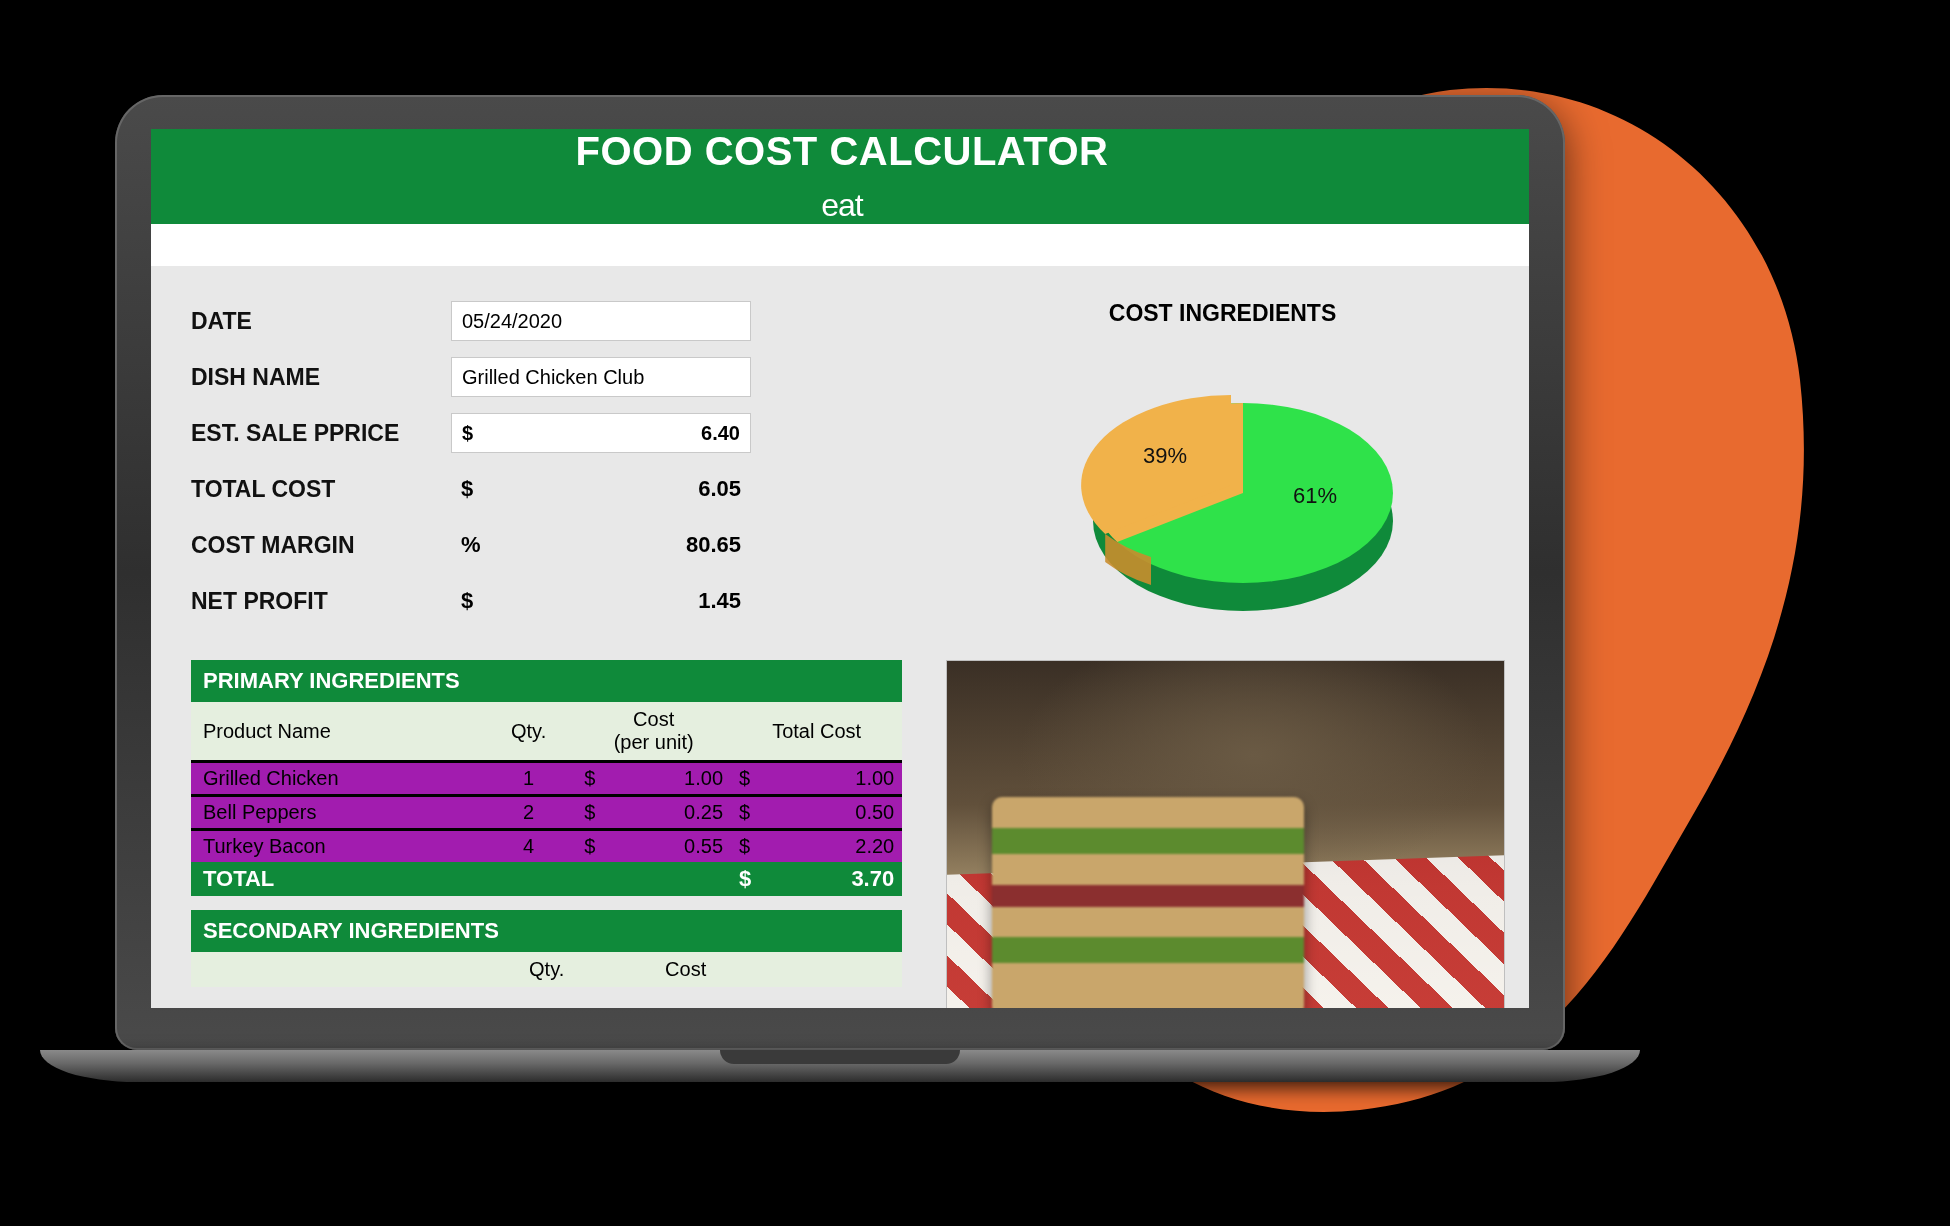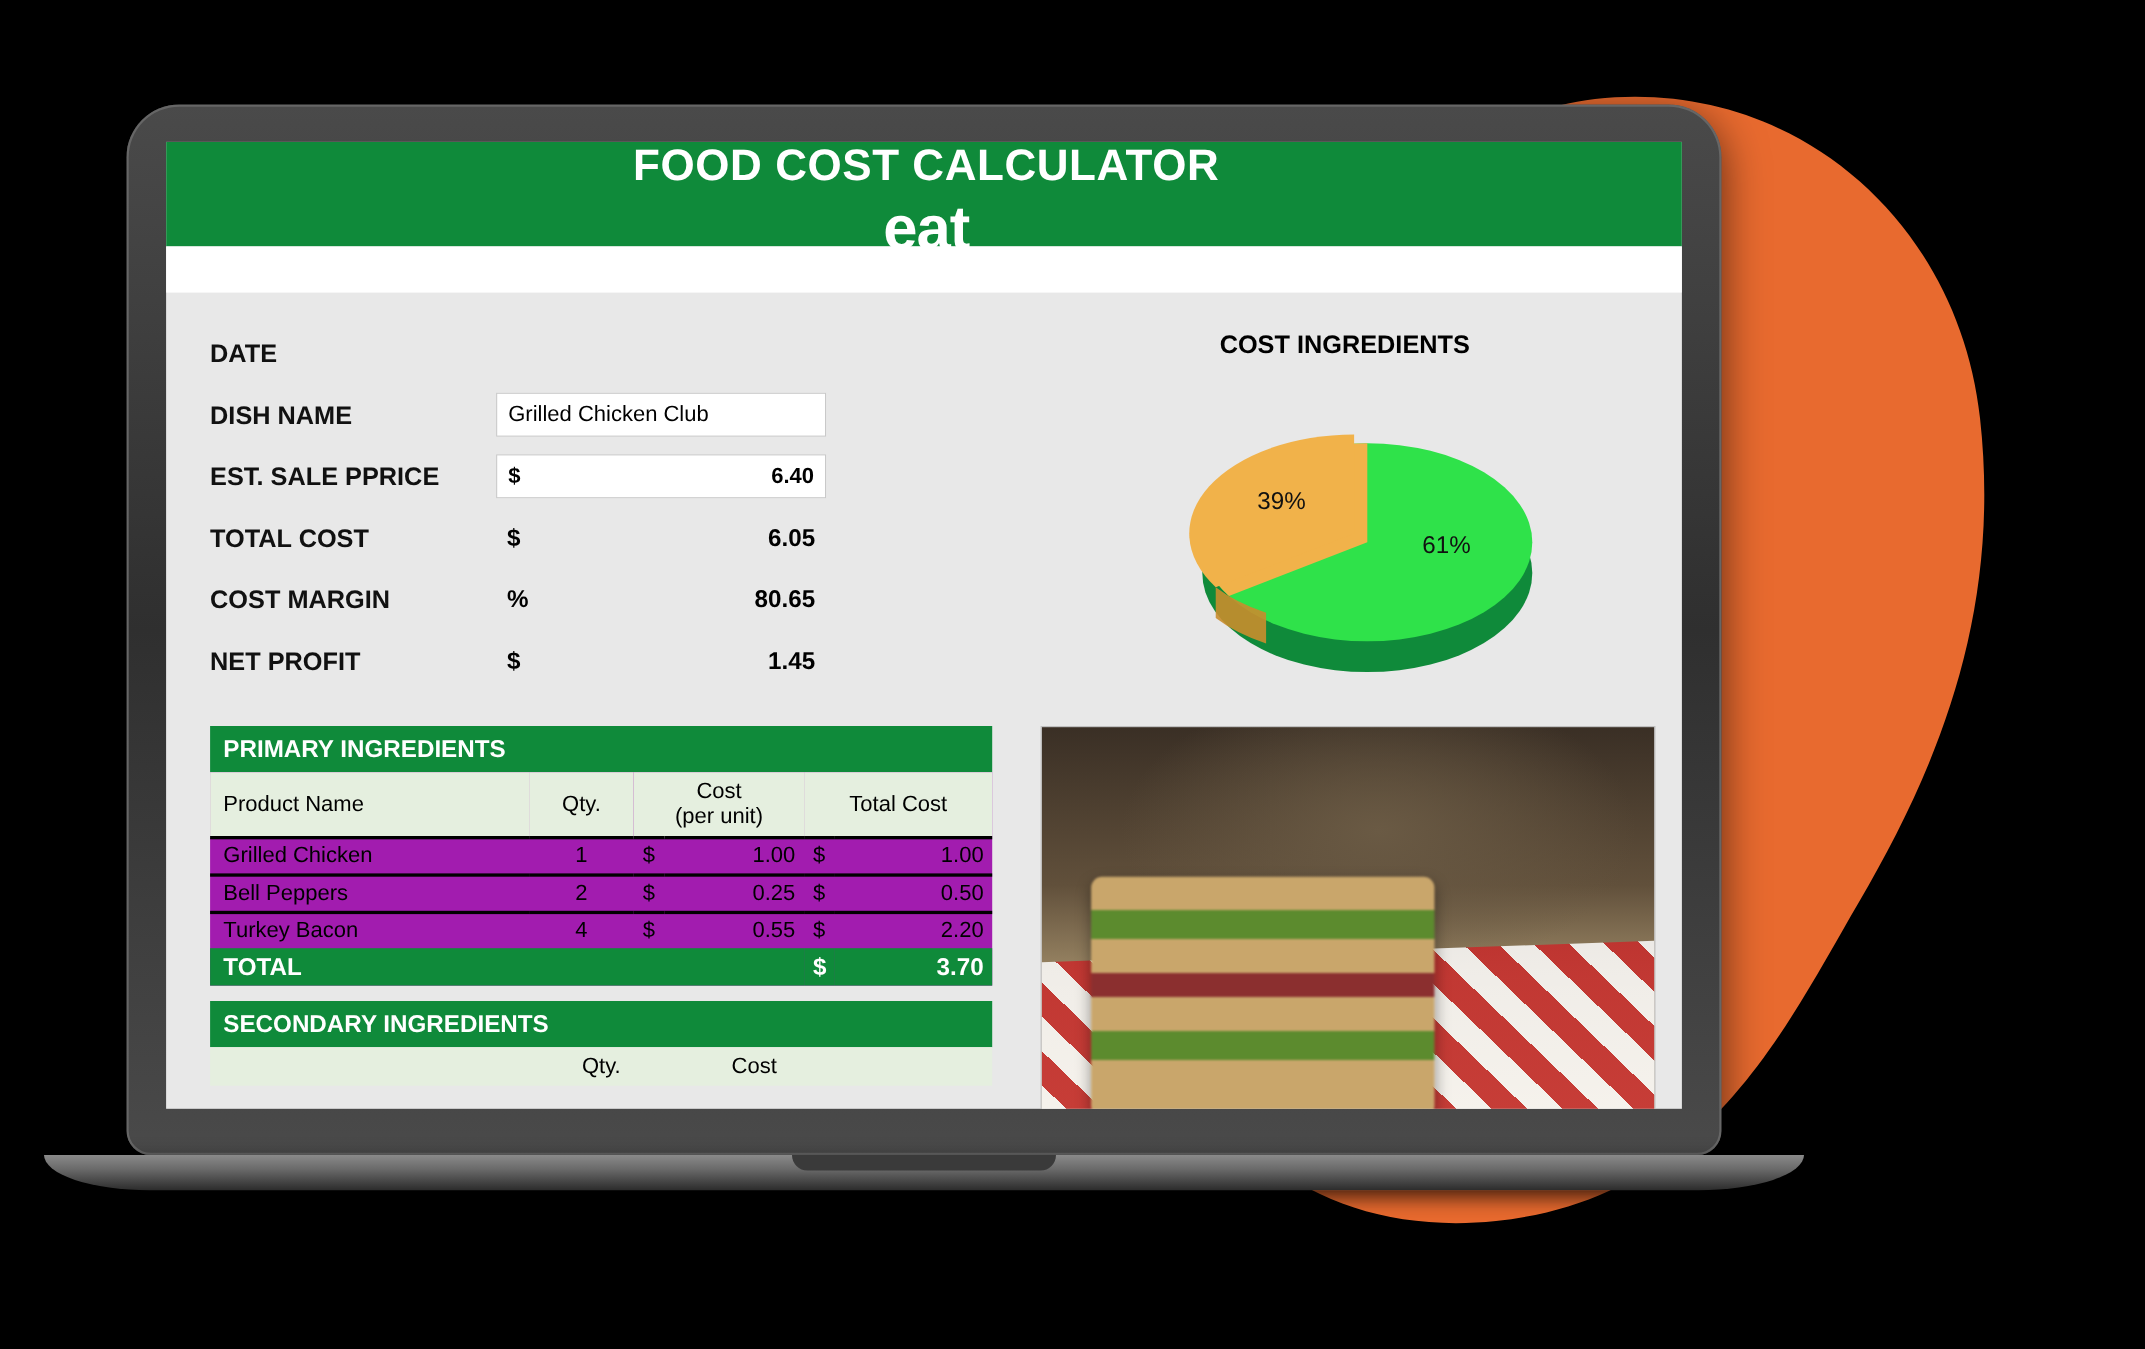--- a/index.html
+++ b/index.html
@@ -73,22 +73,22 @@
     justify-content: space-between;
     padding: 0 36px 0 40px;
     flex-direction: column;
   }
   .title-bar h1 {
     font-size: 40px;
     font-weight: 700;
     letter-spacing: 0.5px;
   }
   .brand {
-    font-size: 56px;
-    font-weight: 700;
+    font-size: 32px;
+    font-weight: 400;
     letter-spacing: -1px;
   }
 
   .spacer-white { background: #fff; height: 42px; }
 
   .body-area {
     display: flex;
     padding: 34px 24px 0 40px;
     gap: 30px;
   }
@@ -241,20 +241,23 @@
         <h1>FOOD COST CALCULATOR</h1>
         <div class="brand">eat</div>
       </div>
       <div class="spacer-white"></div>
 
       <div class="body-area">
         <div class="left-col">
 
           <div class="form-row">
             <div class="form-label">DATE</div>
+            <div class="form-input">
+              <span>05/24/2020</span>
+            </div>
           </div>
 
           <div class="form-row">
             <div class="form-label">DISH NAME</div>
             <div class="form-input">
               <span>Grilled Chicken Club</span>
             </div>
           </div>
 
           <div class="form-row">

